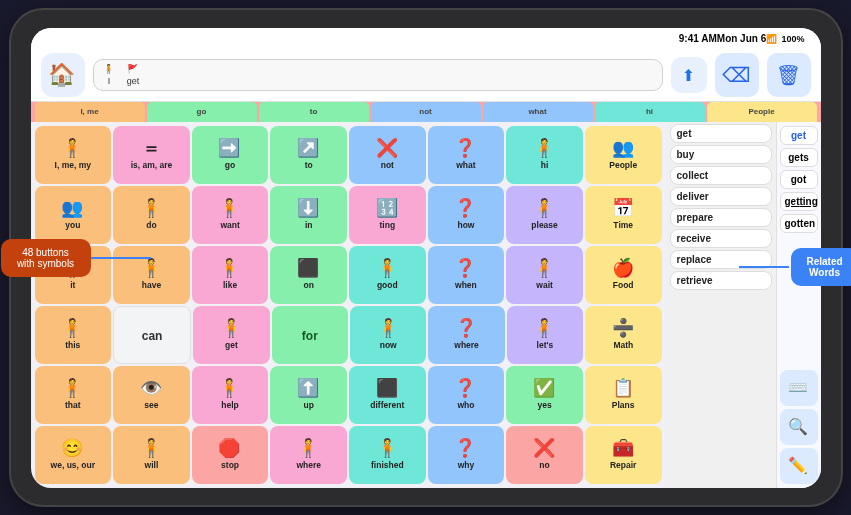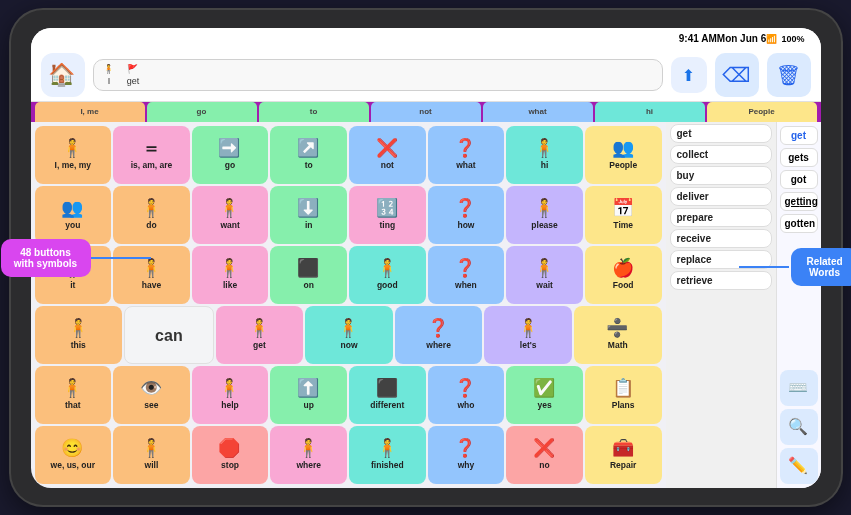--- a/index.html
+++ b/index.html
@@ -218,26 +218,26 @@
       font-weight: 600;
       cursor: pointer;
       text-align: center;
       border: 1px solid #ddd;
     }
     .annotation-left {
       position: absolute;
       left: -10px;
       top: 50%;
       transform: translateY(-50%);
-      background: #d946ef;
+      background: #c2410c;
       color: white;
       border-radius: 10px;
       padding: 8px 10px;
       font-size: 10px;
-      font-weight: 700;
+      font-weight: 400;
       text-align: center;
       width: 90px;
       z-index: 10;
     }
     .annotation-right {
       position: absolute;
       right: -18px;
       top: 52%;
       transform: translateY(-50%);
       background: #3b82f6;
@@ -268,21 +268,21 @@
       width: 50px;
       height: 2px;
       background: #3b82f6;
       z-index: 9;
     }
     .tab-row {
       display: flex;
       gap: 2px;
       height: 20px;
       padding: 0 4px;
-      background: #a21caf;
+      background: #fca5a5;
     }
     .tab-item {
       flex: 1;
       border-radius: 5px 5px 0 0;
       font-size: 8px;
       display: flex;
       align-items: center;
       justify-content: center;
       font-weight: 600;
       color: #444;
@@ -477,25 +477,29 @@
             </div>
         </div>
 
         <div class="grid-row">
           <div class="cell orange">
               <span class="cell-icon">🧍</span>
               <span class="cell-label">this</span>
             </div>
           <div class="cell white-cell">
               <span class="cell-icon"></span>
-              <span class="cell-label" style="font-size:16px;font-weight:900;color:#333;">can</span>
+              <span class="cell-label" style="font-size:12px;font-weight:900;color:#333;">can</span>
             </div>
           <div class="cell pink">
               <span class="cell-icon">🧍</span>
               <span class="cell-label">get</span>
+            </div>
+          <div class="cell green">
+              <span class="cell-icon"></span>
+              <span class="cell-label" style="font-size:12px;font-weight:900;color:#155724;">for</span>
             </div>
           <div class="cell teal">
               <span class="cell-icon">🧍</span>
               <span class="cell-label">now</span>
             </div>
           <div class="cell blue">
               <span class="cell-icon">❓</span>
               <span class="cell-label">where</span>
             </div>
           <div class="cell purple">
@@ -575,22 +579,22 @@
           <div class="cell yellow">
               <span class="cell-icon">🧰</span>
               <span class="cell-label">Repair</span>
             </div>
         </div>
 
       </div>
 
       <div class="related-sidebar">
         <div class="related-word-btn">get</div>
+        <div class="related-word-btn">buy</div>
         <div class="related-word-btn">collect</div>
-        <div class="related-word-btn">buy</div>
         <div class="related-word-btn">deliver</div>
         <div class="related-word-btn">prepare</div>
         <div class="related-word-btn">receive</div>
         <div class="related-word-btn">replace</div>
         <div class="related-word-btn">retrieve</div>
       </div>
 
       <div class="right-panel">
         <div class="right-word" style="color:#2563eb;font-weight:700;">get</div>
         <div class="right-word">gets</div>

